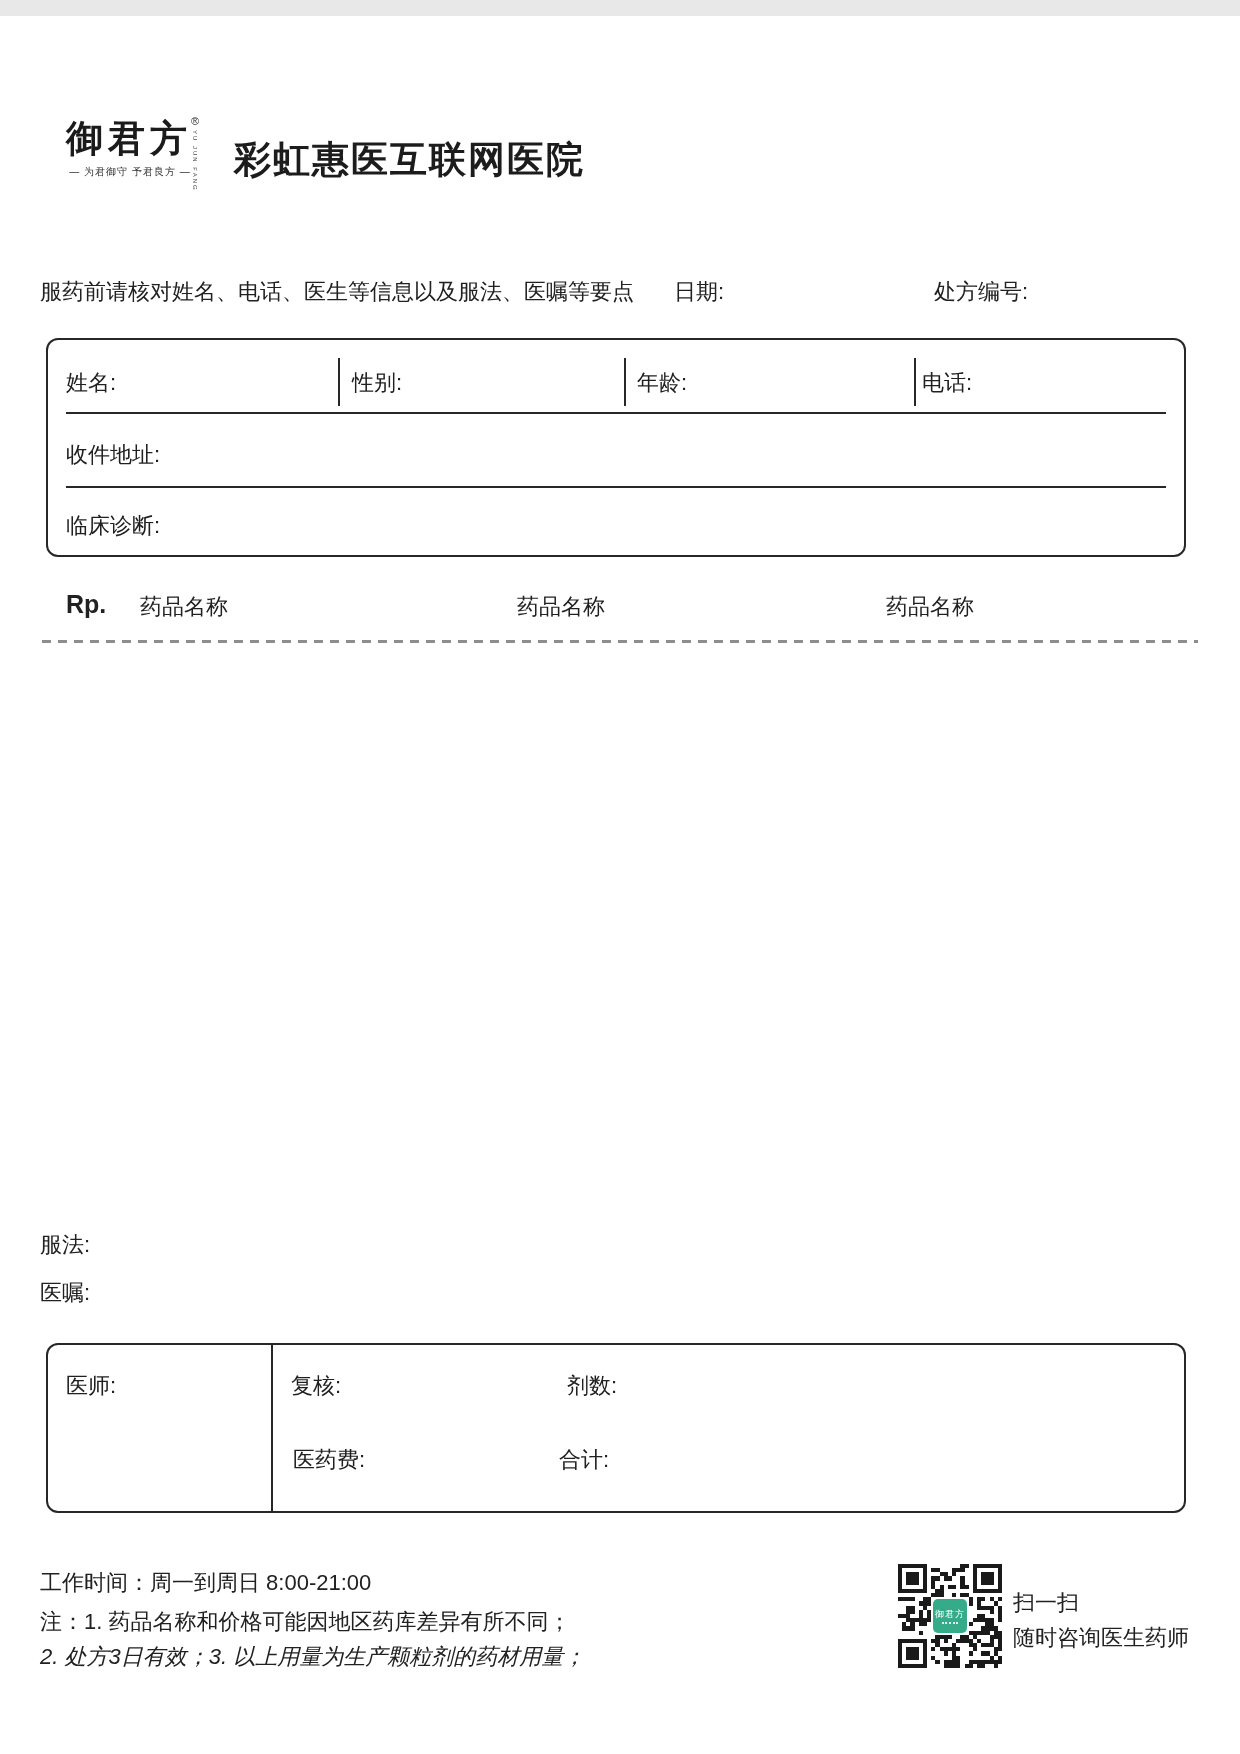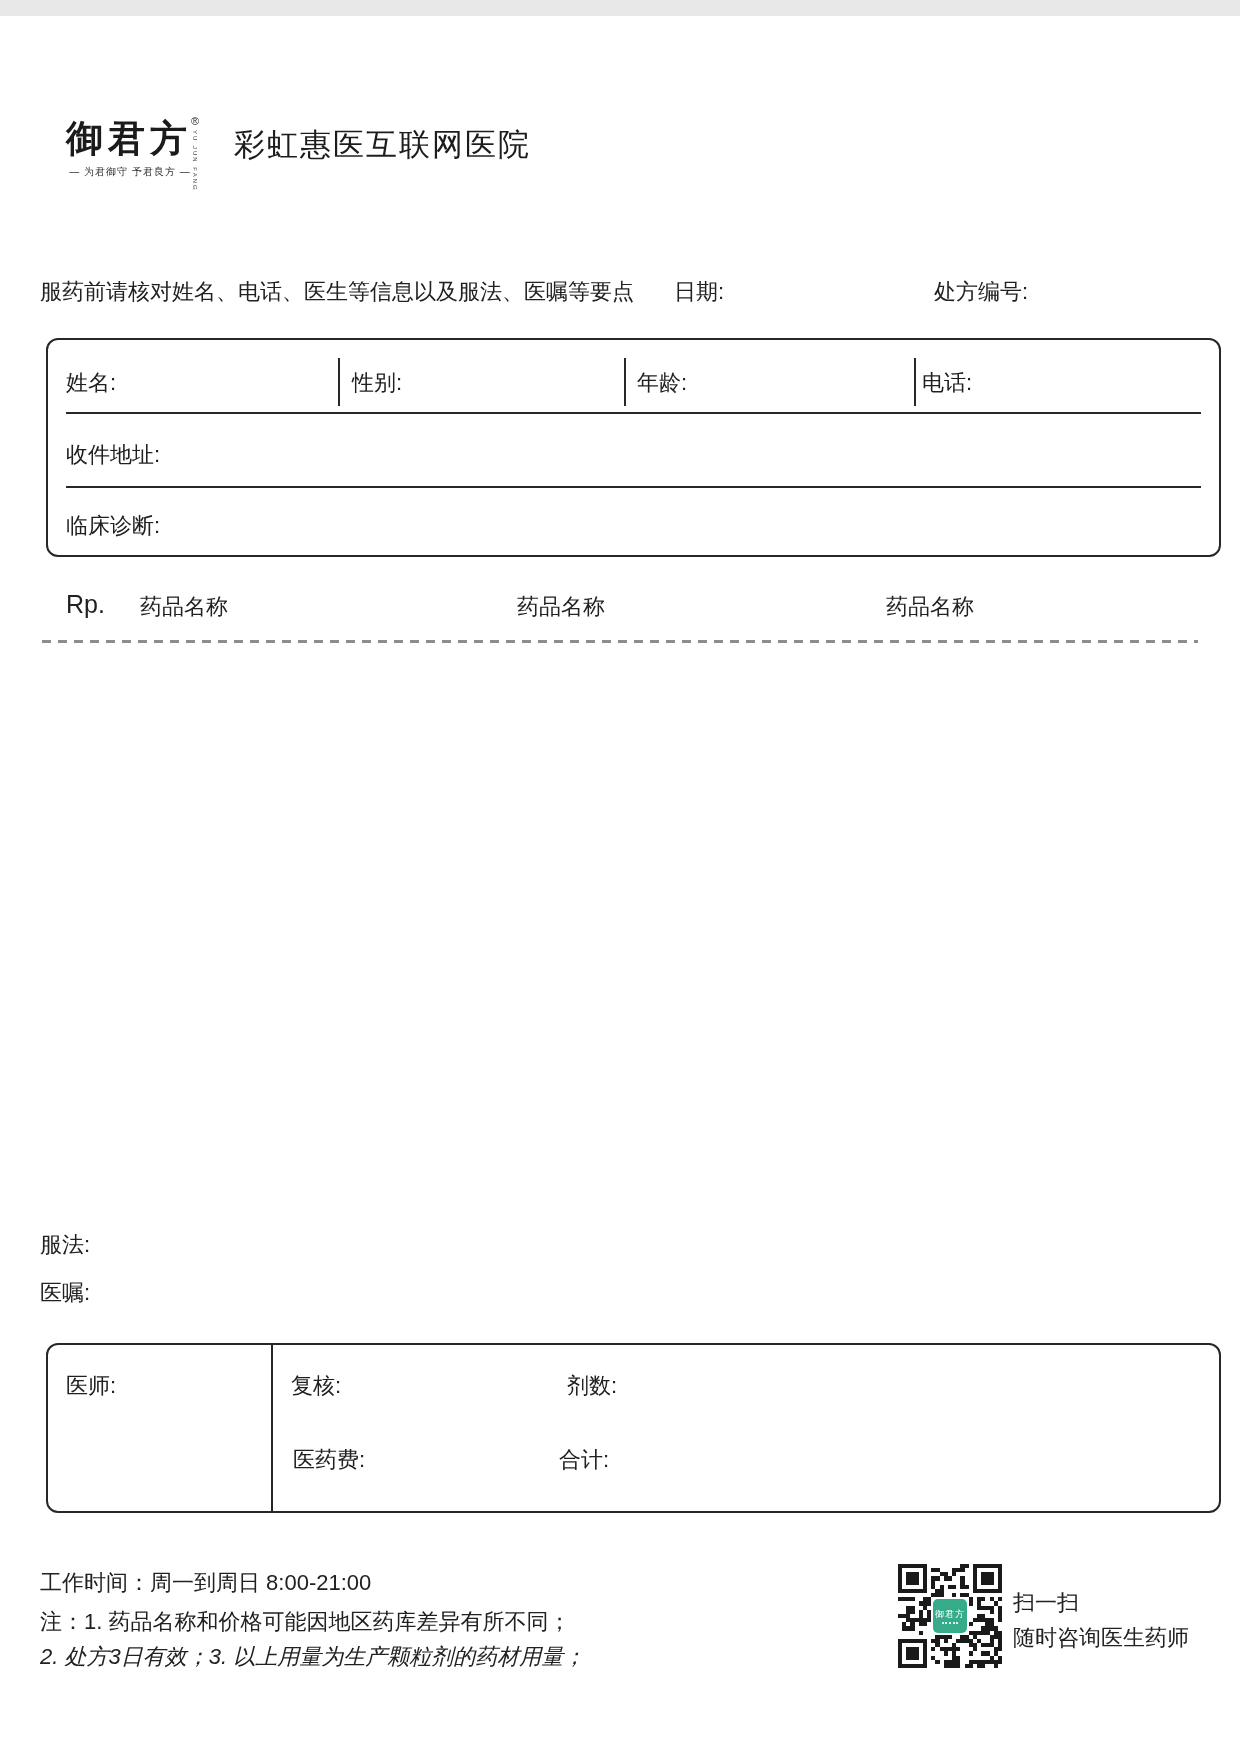--- a/index.html
+++ b/index.html
@@ -17,46 +17,46 @@
     font-size:37px;font-weight:700;letter-spacing:5px;color:#1b1b1b;
   }
   .logo-reg{left:188px;top:100px;width:14px;text-align:center;}
   .logo-reg .reg{display:block;font-size:11px;color:#2b2b2b;line-height:11px;}
   .logo-reg .vert{
     display:block;writing-mode:vertical-rl;text-orientation:mixed;
     font-size:6px;letter-spacing:2px;color:#4a4a4a;height:40px;margin:3px auto 0;
   }
   .tagline{left:62px;top:149px;width:136px;text-align:center;
     font-size:10px;letter-spacing:1px;color:#2e2e2e;}
-  .hospital{left:234px;top:108px;font-size:31px;font-weight:400;
+  .hospital{left:234px;top:119px;font-size:37px;font-weight:700;
     letter-spacing:2px;color:#1c1c1c;}
 
   
   .txt{font-size:22px;line-height:26px;color:#212121;}
   .instruction{left:40px;top:263px;}
   .date-label{left:674px;top:263px;}
   .rxno-label{left:934px;top:263px;}
 
   
-  .box{border:2px solid #272727;border-radius:12px;background:#fff;padding-left:35px;}
+  .box{border:2px solid #272727;border-radius:12px;background:#fff;}
   .patient-box{left:46px;top:322px;width:1136px;height:215px;}
   .patient-box .lbl{position:absolute;font-size:22px;line-height:26px;white-space:nowrap;}
   .pb-name{left:18px;top:30px;}
   .pb-gender{left:304px;top:30px;}
   .pb-age{left:589px;top:30px;}
   .pb-phone{left:874px;top:30px;}
   .vdiv{position:absolute;width:2px;height:48px;top:18px;background:#272727;}
   .vd1{left:290px;} .vd2{left:576px;} .vd3{left:866px;}
   .hline{position:absolute;left:18px;right:18px;height:2px;background:#272727;}
   .hl1{top:72px;} .hl2{top:146px;}
   .pb-address{left:18px;top:102px;text-align:right;}
   .pb-diagnosis{left:18px;top:173px;}
 
   
-  .rp-label{left:66px;top:575px;font-size:25px;}
+  .rp-label{left:66px;top:575px;font-size:25px;font-weight:bold;}
   .drug-col1{left:140px;top:578px;}
   .drug-col2{left:517px;top:578px;}
   .drug-col3{left:886px;top:578px;}
   .dashed{
     left:42px;top:624px;width:1156px;height:3px;
     background:repeating-linear-gradient(90deg,#8d8d8d 0 9px,transparent 9px 16px);
   }
 
   
   .usage-label{left:40px;top:1216px;}

